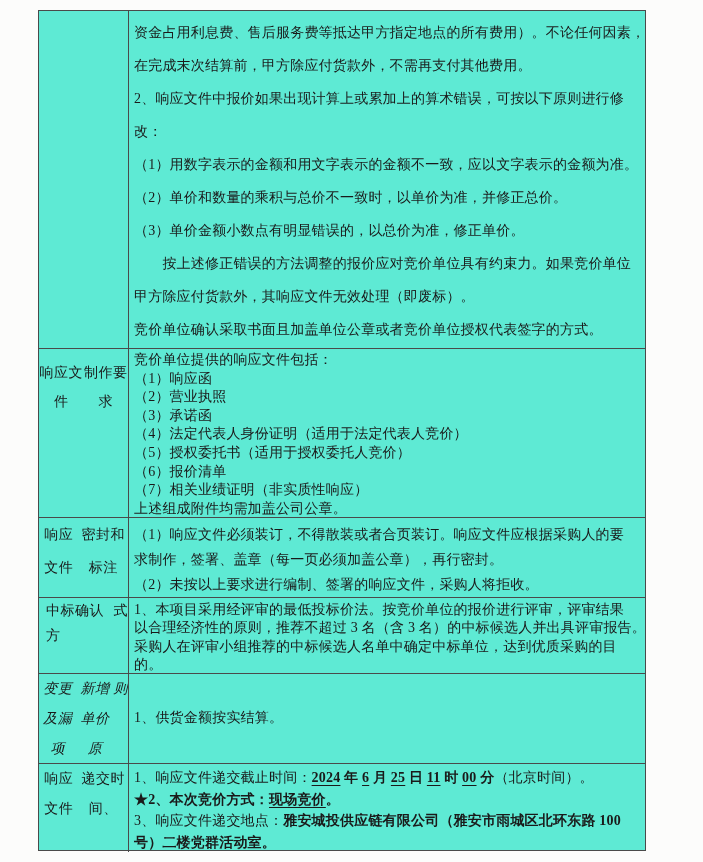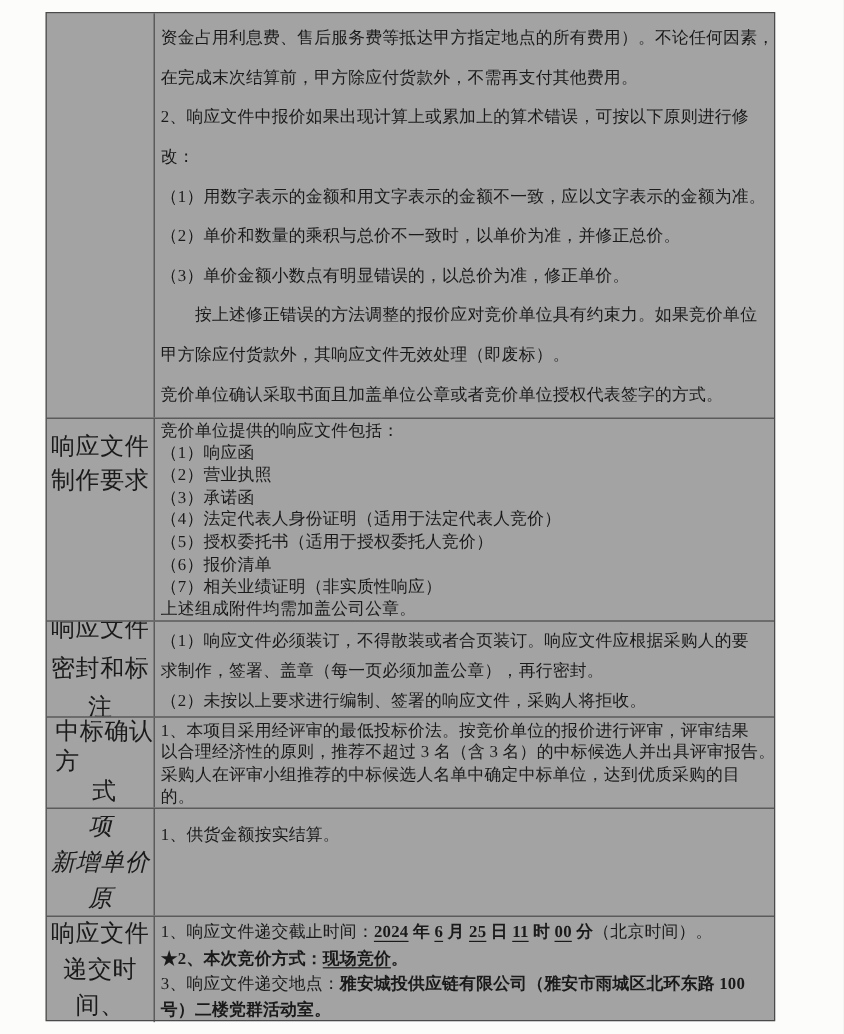--- a/index.html
+++ b/index.html
@@ -17,41 +17,40 @@
     overflow: hidden;
   }
   .doc-table {
     position: absolute;
     left: 38px;
     top: 10px;
     width: 608px;
     height: 841px;
     border: 1px solid #4a4a4a;
     box-sizing: border-box;
-    background: #a3a3a3;
+    background: #5eead4;
   }
   .row {
     display: flex;
     box-sizing: border-box;
     border-bottom: 1px solid #4a4a4a;
     overflow: hidden;
   }
   .row:last-child { border-bottom: none; }
   .cell { box-sizing: border-box; overflow: hidden; }
   .label {
     width: 90px;
     border-right: 1px solid #4a4a4a;
     flex: 0 0 auto;
     display: flex;
-    flex-direction: column;
+    flex-direction: row;
     justify-content: center;
     text-align: center;
-    font-size: 20px;
+    font-size: 14px;
     letter-spacing: 0.5px;
-    align-items: center;
   }
   .content {
     flex: 1 1 auto;
     padding-left: 5px;
     padding-right: 2px;
     font-size: 14px;
   }
   .content p {
     margin: 0;
     white-space: nowrap;
@@ -77,21 +76,21 @@
   .r2 .content { padding-top: 4px; }
   .r2 .content p { line-height: 25px; }
 
   .r3 .label { text-align: left; padding-left: 7px; }
   .r3 .label div { line-height: 25px; }
   .r3 .content { padding-top: 3px; }
   .r3 .content p { line-height: 18.4px; }
 
   .r4 .label div { line-height: 30px; font-style: italic; }
   .r4 .content { padding-top: 13px; }
-  .r4 .content p { line-height: 20px; }
+  .r4 .content p { line-height: 20px; margin-top: 21px; }
 
   .r5 .label div { line-height: 30px; }
   .r5 .content { padding-top: 3px; }
   .r5 .content p { line-height: 21.5px; }
 
   .seg-u { text-decoration: underline; text-underline-offset: 3px; }
   .seg-b { font-weight: bold; }
 </style>
 </head>
 <body>

